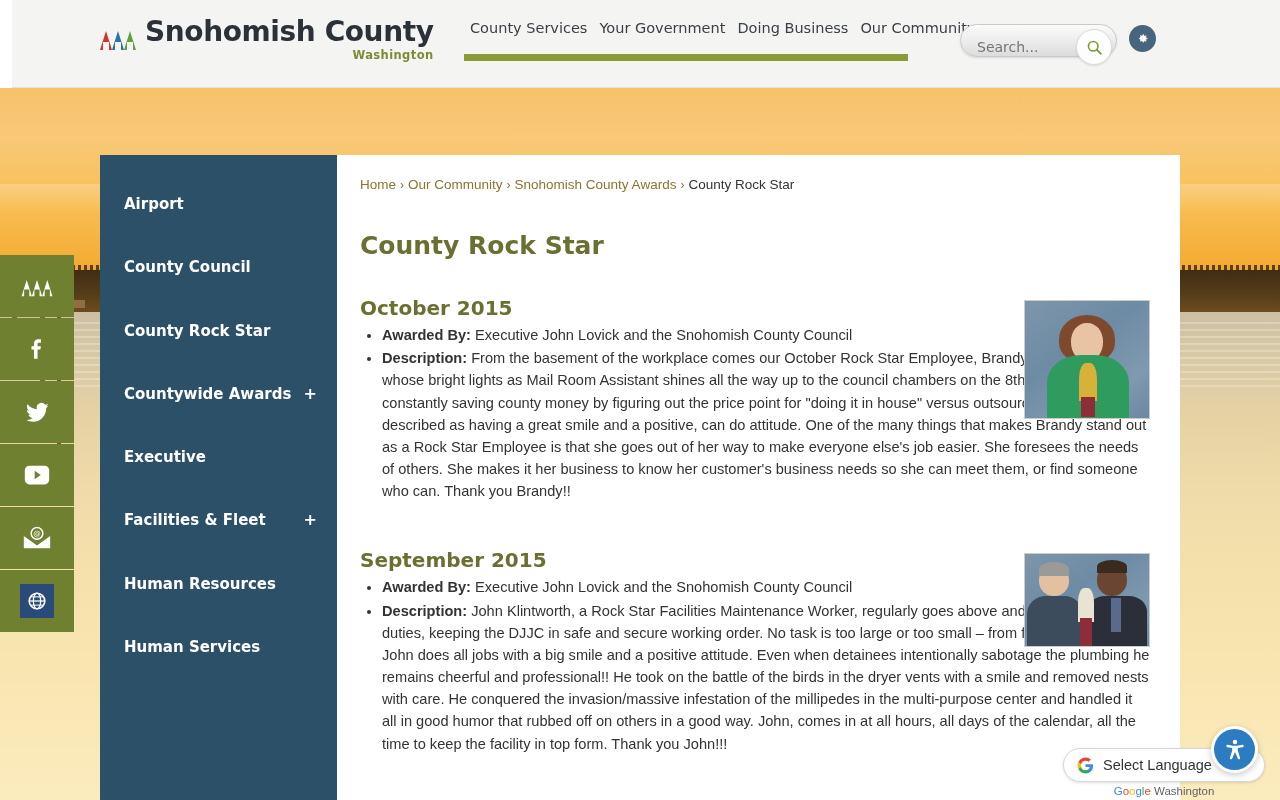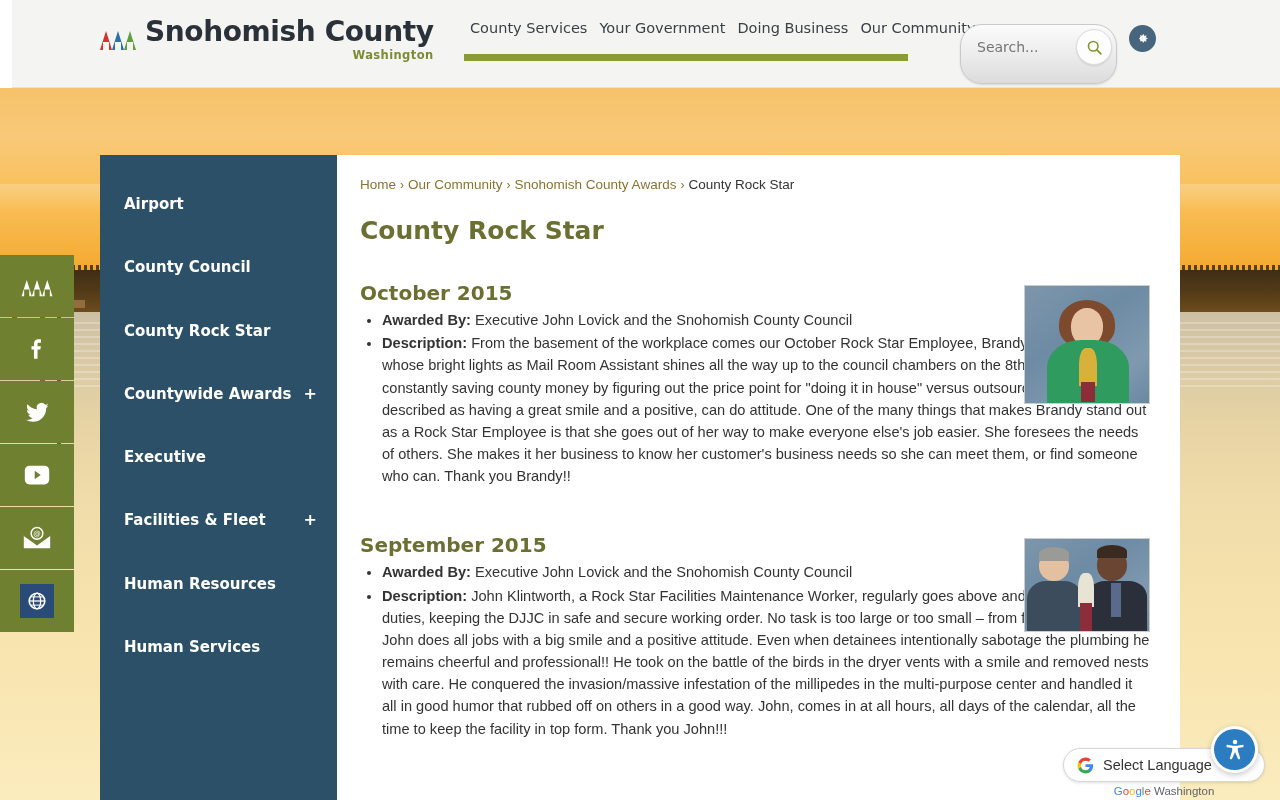--- a/index.html
+++ b/index.html
@@ -86,21 +86,21 @@
 
   .topnav { position: absolute; left: 452px; top: 20px; width: 444px; }
   .topnav-links { display: flex; gap: 0; white-space: nowrap; }
   .topnav-links a {
     font-size: 14.5px; color: #3a3f44; text-decoration: none;
     padding: 0 6px; font-family: "DejaVu Sans", sans-serif;
   }
   .topnav-bar { margin-top: 18px; height: 7px; background: #8a9b35; width: 444px; }
 
   .search-box {
-    position: absolute; left: 948px; top: 24px; width: 157px; height: 60px;
+    position: absolute; left: 948px; top: 24px; width: 157px; height: 33px;
     background: linear-gradient(180deg, #fbfbfb 0%, #ebebeb 55%, #dcdcdc 100%);
     border: 1px solid #c9c9c9; border-radius: 22px;
     box-shadow: 0 1px 2px rgba(0,0,0,.12);
   }
   .search-input {
     position: absolute; left: 16px; top: 10px; width: 100px; height: 24px;
     border: none; outline: none; background: transparent;
     font-size: 14px; color: #5a6068; font-family: "DejaVu Sans", sans-serif;
   }
   .search-btn {
@@ -139,21 +139,21 @@
     font-family: "DejaVu Sans", sans-serif; line-height: 1.55;
   }
   .nav-item .plus {
     position: absolute; right: 20px; top: 19px;
     font-size: 16px; font-weight: 700; color: #ffffff;
   }
 
   .main {
     flex: 1; padding: 22px 30px 0 23px; position: relative; overflow: hidden;
   }
-  .breadcrumb { font-size: 13.5px; color: #3d3d3d; margin-bottom: 24px; }
+  .breadcrumb { font-size: 13.5px; color: #3d3d3d; margin-bottom: 39px; }
   .breadcrumb a { color: #8a7430; text-decoration: none; }
   .breadcrumb .sep { color: #8a7430; margin: 0 4px; font-size: 12px; }
   .breadcrumb .current { color: #333333; }
 
   .page-title {
     font-size: 25px; font-weight: 700; color: #6b7032;
     font-family: "DejaVu Sans", sans-serif; margin-bottom: 36px;
   }
 
   .award-block { position: relative; margin-bottom: 8px; }

